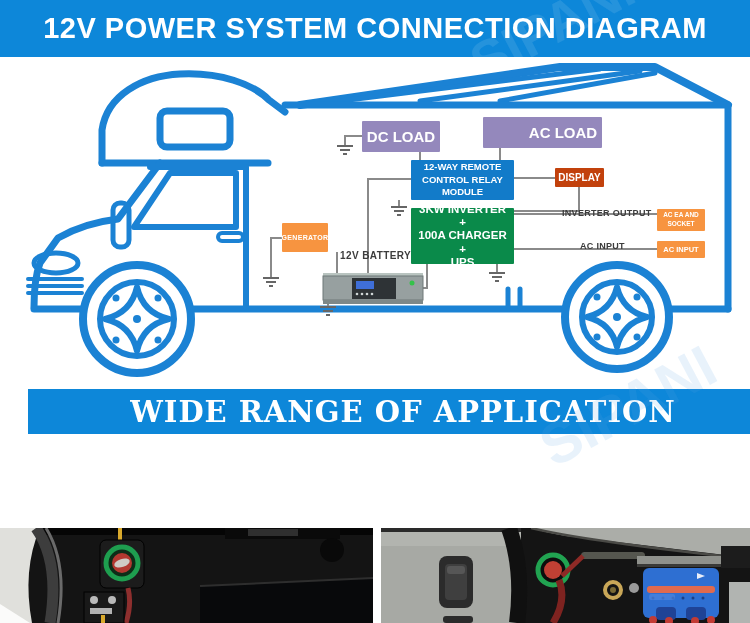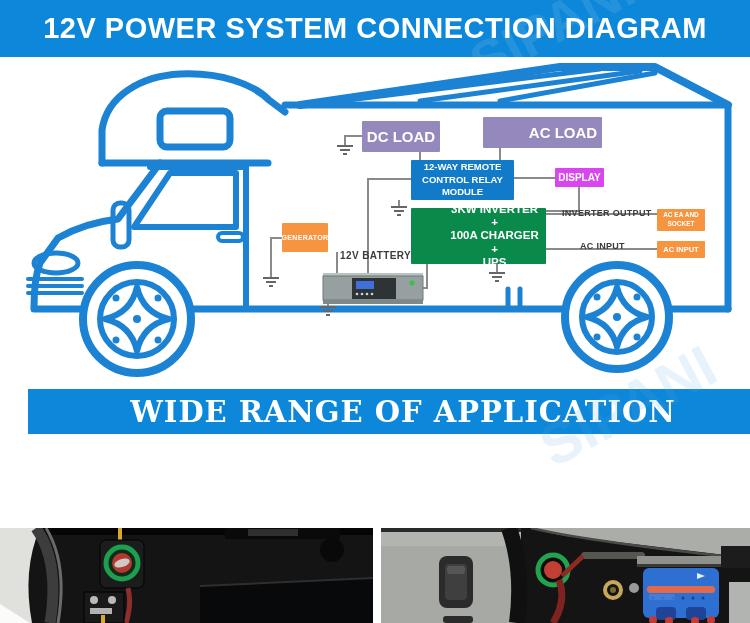--- a/index.html
+++ b/index.html
@@ -15,22 +15,22 @@
   .wm-app{top:372px;right:28px;font-size:58px;color:rgba(90,165,225,.14);}
 
   
   .diagram{position:absolute;top:57px;left:0;width:750px;height:332px;border-radius:8px;}
   .diagram svg{position:absolute;top:0;left:0;}
   .dbox{position:absolute;color:#fff;font-weight:700;text-align:center;white-space:pre-line;
         display:flex;align-items:center;justify-content:center;z-index:2;border-radius:1px;}
   .box-dc   {left:362px;top:64px; width:78px; height:31px;background:#9488bc;font-size:15px;}
   .box-ac   {left:483px;top:60px; width:78px; height:31px;background:#9488bc;font-size:15px;padding-left:41px;}
   .box-relay{left:411px;top:103px;width:103px;height:40px;background:#127bc9;font-size:9.5px;line-height:1.3;}
-  .box-disp {left:555px;top:111px;width:49px; height:19px;background:#d946ef;font-size:10px;}
-  .box-inv  {left:411px;top:151px;width:103px;height:56px;background:#0a8a4a;font-size:11.5px;line-height:1.15;padding-left:32px;}
+  .box-disp {left:555px;top:111px;width:49px; height:19px;background:#c2410c;font-size:10px;}
+  .box-inv  {left:411px;top:151px;width:103px;height:56px;background:#0a8a4a;font-size:11.5px;line-height:1.15;}
   .box-gen  {left:282px;top:166px;width:46px; height:29px;background:#f79440;font-size:7px;letter-spacing:.3px;}
   .box-acea {left:657px;top:152px;width:48px; height:22px;background:#f79440;font-size:6.5px;line-height:1.35;}
   .box-acin {left:657px;top:184px;width:48px; height:17px;background:#f79440;font-size:7.5px;}
   .dlabel{position:absolute;color:#3c3c3c;font-weight:700;z-index:2;white-space:nowrap;}
   .lbl-batt  {left:340px;top:193px;font-size:10px;letter-spacing:.4px;}
   .lbl-invout{left:562px;top:151px;font-size:9px;letter-spacing:.3px;}
   .lbl-acin  {left:580px;top:184px;font-size:9px;letter-spacing:.3px;}
 
   
   .app-hdr{position:absolute;top:389px;left:0;width:750px;height:45px;background:#0d87d9;

